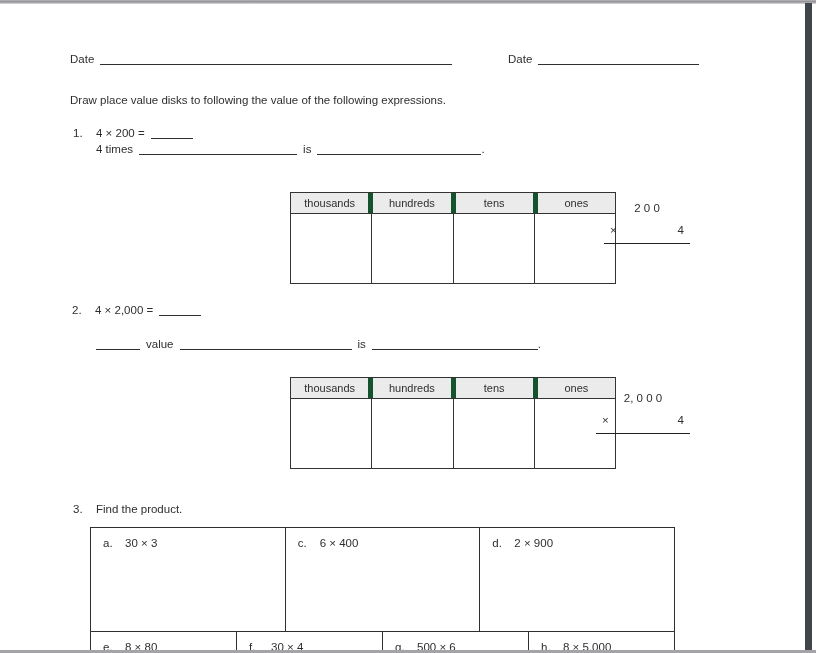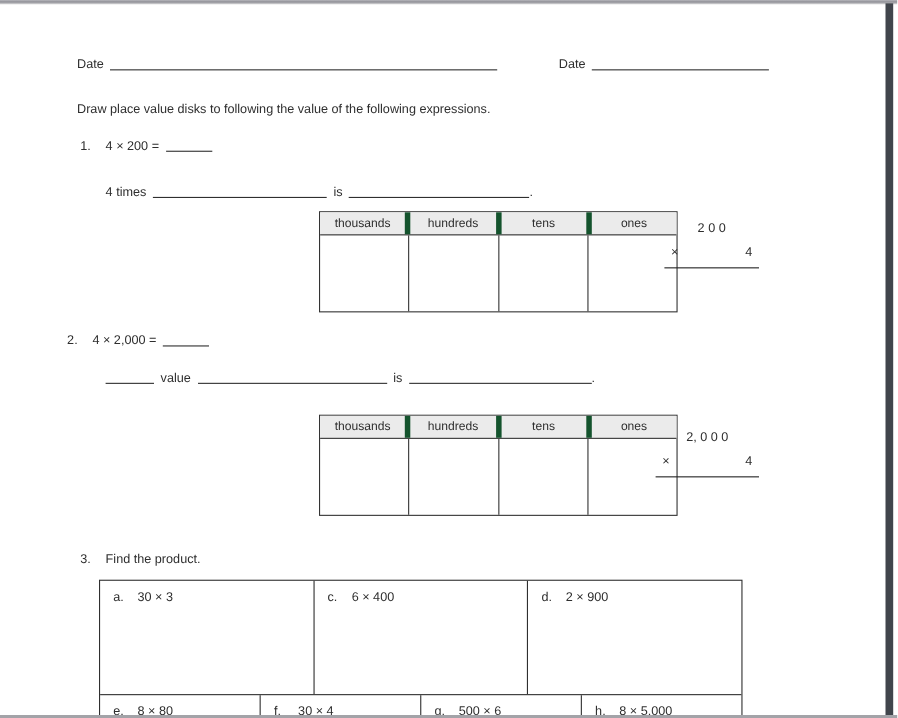--- a/index.html
+++ b/index.html
@@ -62,21 +62,21 @@
   </div>
   <div class="abs txt" style="left:508px; top:52px;">
     <span>Date</span><span class="gap6"></span><span class="blank w161"></span>
   </div>
 
   <div class="abs txt" style="left:70px; top:93px;">Draw place value disks to following the value of the following expressions.</div>
 
   <div class="abs txt" style="left:73px; top:126px;">
     <span class="qnum">1.</span><span>4 × 200 =</span><span class="gap6"></span><span class="blank w42"></span>
   </div>
-  <div class="abs txt" style="left:96px; top:168px;">
+  <div class="abs txt" style="left:96px; top:142px;">
     <span>4 times</span><span class="gap6"></span><span class="blank w158"></span><span class="gap6"></span><span>is</span><span class="gap6"></span><span class="blank w164"></span><span>.</span>
   </div>
 
   <div class="pvtable" style="top:192px;">
     <div class="pvhead">
       <span class="pvh">thousands</span>
       <span class="pvh">hundreds</span>
       <span class="pvh">tens</span>
       <span class="pvh">ones</span>
     </div>
@@ -89,21 +89,21 @@
   </div>
 
   <div class="mult" style="left:604px; top:201px; width:86px;">
     <div class="mtop">2 0 0</div>
     <div class="mrow">
       <span>×</span>
       <span>4</span>
     </div>
   </div>
 
-  <div class="abs txt" style="left:61px; top:303px;">
+  <div class="abs txt" style="left:72px; top:303px;">
     <span class="qnum">2.</span><span>4 × 2,000 =</span><span class="gap6"></span><span class="blank w42"></span>
   </div>
   <div class="abs txt" style="left:96px; top:337px;">
     <span class="blank w44"></span><span class="gap6"></span><span>value</span><span class="gap6"></span><span class="blank w172"></span><span class="gap6"></span><span>is</span><span class="gap6"></span><span class="blank w166"></span><span>.</span>
   </div>
 
   <div class="pvtable" style="top:377px;">
     <div class="pvhead">
       <span class="pvh">thousands</span>
       <span class="pvh">hundreds</span>

